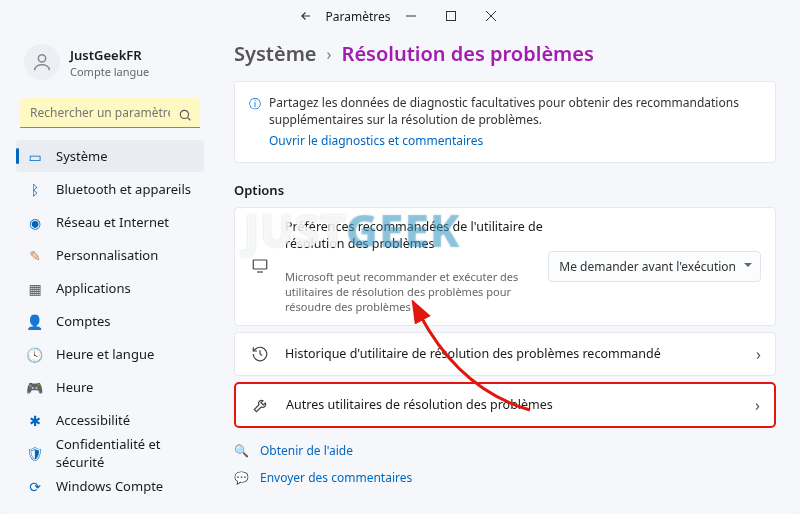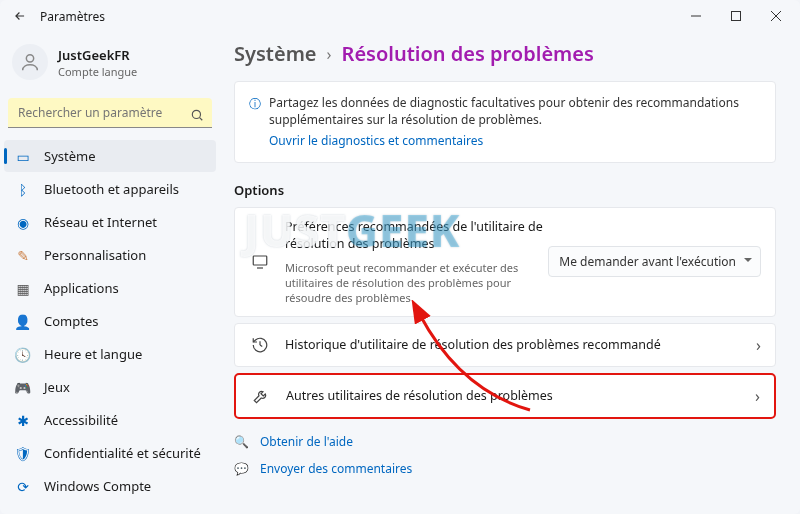--- a/index.html
+++ b/index.html
@@ -1,28 +1,28 @@
 <!DOCTYPE html>
 <html><head>
   <meta charset="utf-8">
   <style>
     * { box-sizing: border-box; margin: 0; padding: 0; font-family: "Segoe UI", system-ui, sans-serif; }
     body { width: 800px; height: 514px; background: #f2f4f8; overflow: hidden; position: relative; }
     
-    .window { width: 800px; height: 514px; background: #f5f7fa; display: flex; flex-direction: column; border-radius: 6px; }
+    .window { width: 800px; height: 514px; background: #f5f7fa; display: flex; flex-direction: column; border-radius: 6px; align-items: center; }
     
     .titlebar { height: 32px; display: flex; align-items: center; padding: 0 4px; }
     .titlebar .back { width: 32px; height: 32px; display: flex; align-items: center; justify-content: center; cursor: pointer; }
     .titlebar .title { font-size: 12px; color: #1a1a1a; margin-left: 4px; }
     .titlebar .win-controls { margin-left: auto; display: flex; }
     .titlebar .win-controls > div { width: 40px; height: 32px; display: flex; align-items: center; justify-content: center; cursor: pointer; }
     
     .body { display: flex; flex: 1; overflow: hidden; }
     
-    .sidebar { width: 220px; padding: 0 4px; display: flex; flex-direction: column; }
+    .sidebar { width: 220px; padding: 0 16px; display: flex; flex-direction: column; }
     .account { display: flex; align-items: center; padding: 6px 8px; margin: 6px 0 12px 0; }
     .avatar { width: 36px; height: 36px; border-radius: 50%; background: #eceff4; display:flex; align-items:center; justify-content:center; color:#777; }
     .account .txt { margin-left: 10px; }
     .account .name { font-size: 13px; font-weight: 600; color: #1a1a1a; }
     .account .sub { font-size: 11px; color: #666; }
     
     .search { position: relative; margin: 0 4px 12px 4px; }
     .search input { width: 100%; height: 30px; border: none; border-bottom: 1px solid #888; border-radius: 4px 4px 0 0; background: #fef9c3; padding: 0 30px 0 10px; font-size: 12px; }
     .search .icon { position: absolute; right: 8px; top: 7px; color:#555; }
     
@@ -42,21 +42,21 @@
     .info-box .row1 { display:flex; gap:8px; font-size:12px; color:#333; }
     .info-box .info-icon { color:#0067c0; flex-shrink:0; margin-top:1px; }
     .info-box .link { color:#0067c0; font-size:12px; cursor:pointer; margin-top:4px; margin-left: 20px; display:inline-block; }
     
     .section-title { font-size:13px; font-weight:600; margin: 0 0 8px 6px; color:#1a1a1a; }
     
     .card { background:#fff; border:1px solid #e6e8ec; border-radius:4px; margin:0 0 6px 6px; display:flex; align-items:center; padding: 10px 14px; cursor:pointer; }
     .card .cicon { width:22px; margin-right:14px; color:#444; display:flex; align-items:center; justify-content:center;}
     .card .ctxt { flex:1; }
     .card .ctitle { font-size:12.5px; color:#1a1a1a; }
-    .card .csub { font-size:11px; color:#666; line-height:1.35; margin-top:9px; }
+    .card .csub { font-size:11px; color:#666; line-height:1.35; margin-top:18px; }
     .card .right { margin-left:10px; color:#555; }
     .card .dropdown { font-size:12px; background:#fbfcfd; border:1px solid #e1e4e8; border-radius:4px; padding:6px 24px 6px 10px; position:relative; cursor:pointer; color:#333;}
     .card .dropdown::after { content:""; position:absolute; right:8px; top:11px; border:4px solid transparent; border-top-color:#666; }
     
     .card.highlight { border: 2px solid #e2150f; border-radius:5px; }
     
     .help-links { margin: 14px 0 0 6px; display:flex; flex-direction:column; gap:10px; }
     .help-links a { font-size:12px; color:#0067c0; text-decoration:none; display:flex; align-items:center; gap:10px; }
     .help-links .hicon { width:16px; display:inline-flex; justify-content:center; color:#555;}
     
@@ -145,21 +145,21 @@
         <div class="nav-item">
             <span class="nicon" style="color:#555">👤</span>
             <span>Comptes</span>
           </div>
         <div class="nav-item">
             <span class="nicon" style="color:#555">🕓</span>
             <span>Heure et langue</span>
           </div>
         <div class="nav-item">
             <span class="nicon" style="color:#555">🎮</span>
-            <span>Jeux</span>
+            <span>Heure</span>
           </div>
         <div class="nav-item">
             <span class="nicon" style="color:#0067c0">✱</span>
             <span>Accessibilité</span>
           </div>
         <div class="nav-item">
             <span class="nicon" style="color:#0067c0">🛡</span>
             <span>Confidentialité et sécurité</span>
           </div>
         <div class="nav-item">

